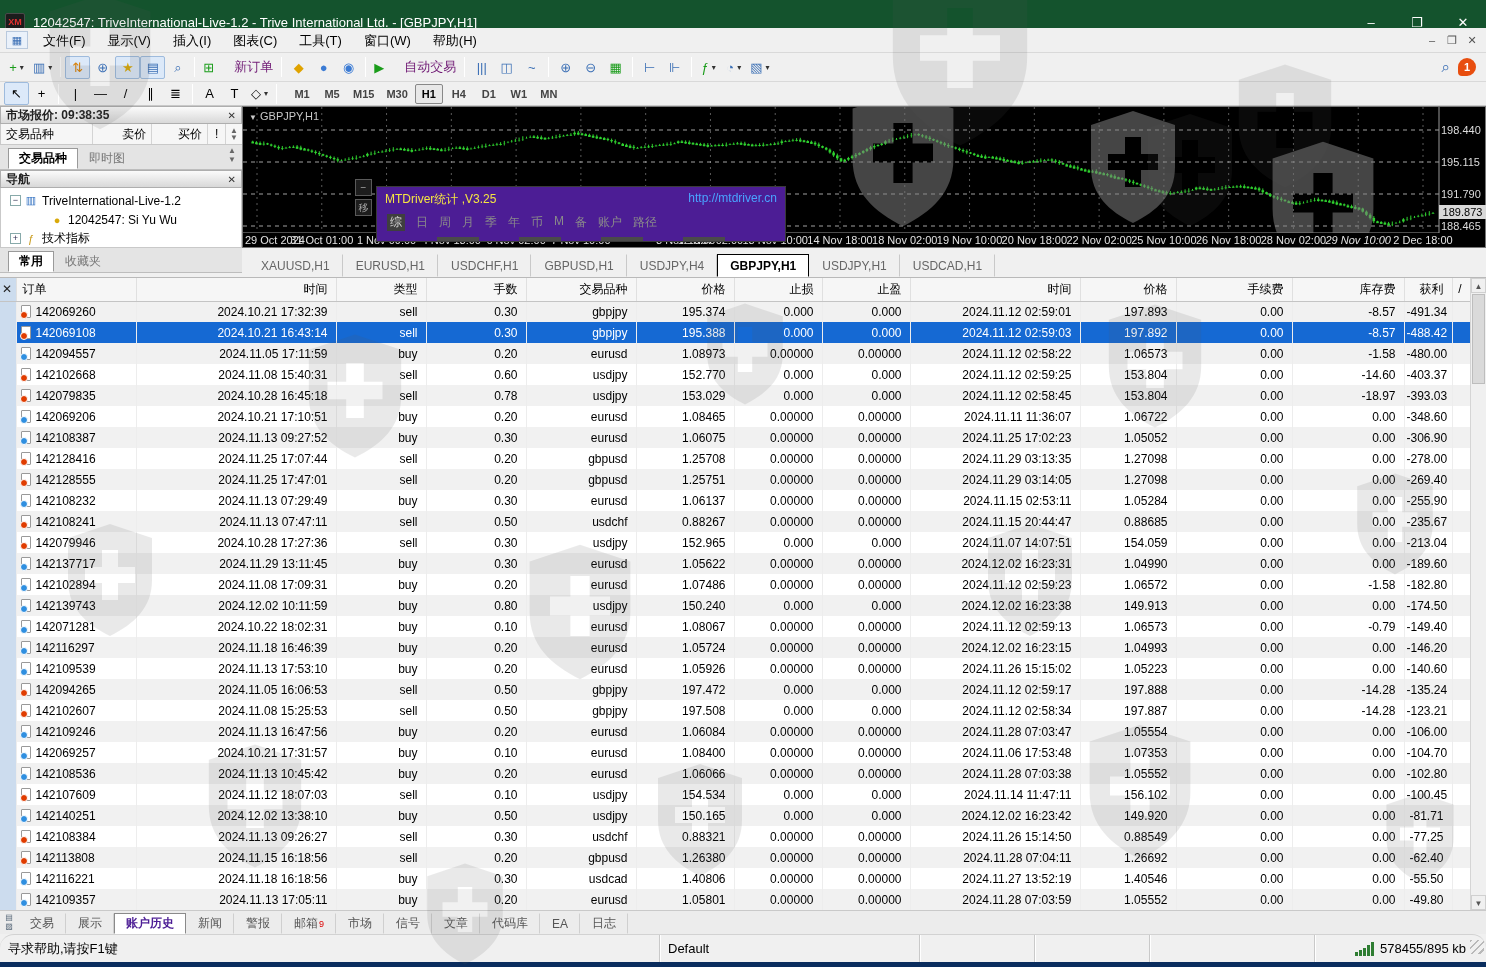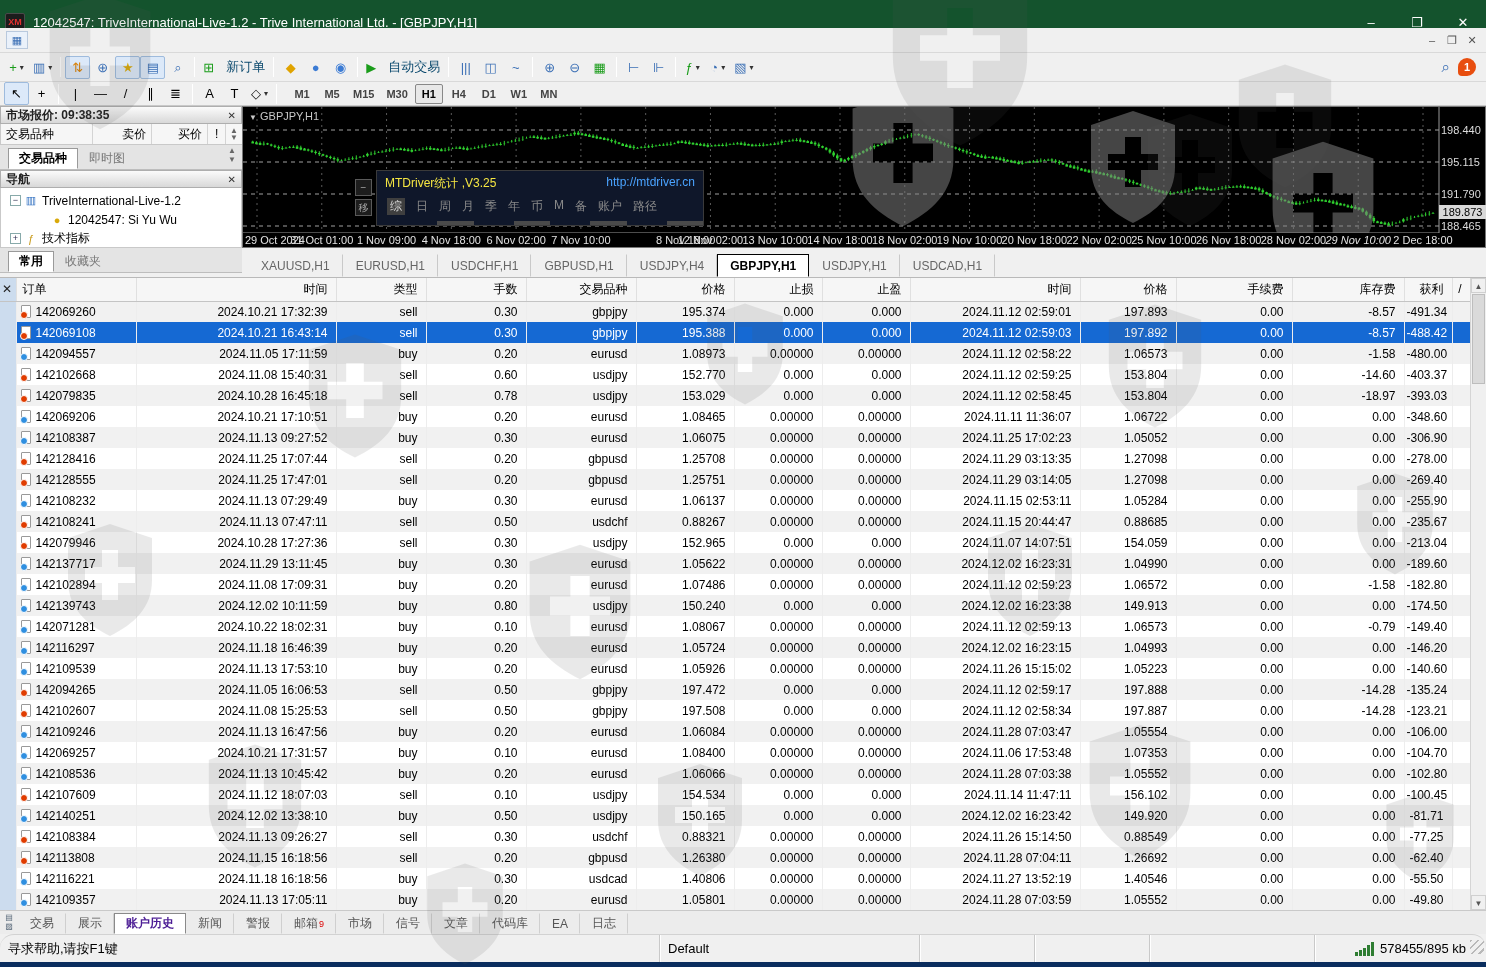--- a/index.html
+++ b/index.html
@@ -18,21 +18,21 @@
   #menubar .micon { width:22px; height:18px; margin:0 4px 0 6px; border:1px solid #b9c9dd; background:#eaf1fa; color:#3b6fb5; font-size:11px; display:flex; align-items:center; justify-content:center; }
   .menu-item { padding:0 11px; font-size:13px; height:25px; line-height:25px; }
   #menu-win-controls { margin-left:auto; display:flex; margin-right:4px; }
   .mwinbtn { width:20px; height:18px; display:flex; align-items:center; justify-content:center; color:#555; font-size:11px; border:1px solid transparent; }
 
   
   #toolbar1 { position:absolute; left:0; top:53px; width:1486px; height:29px; background:#f0f0f0; border-bottom:1px solid #d9d9d9; display:flex; align-items:center; padding-left:4px; z-index:10; }
   #toolbar2 { position:absolute; left:0; top:82px; width:1486px; height:24px; background:#f0f0f0; border-bottom:1px solid #c9c9c9; display:flex; align-items:center; padding-left:4px; z-index:10; }
   .tbtn { height:23px; min-width:25px; padding:0 3px; display:flex; align-items:center; justify-content:center; font-size:14px; border:1px solid transparent; border-radius:2px; background:transparent; }
   .tbtn .glyph { font-size:13px; line-height:1; }
-  .tbtn .blabel { font-size:13px; color:#0c4a6e; margin-left:12px; }
+  .tbtn .blabel { font-size:13px; color:#701a75; margin-left:20px; }
   .tbtn.pressed { background:#dce9f9; border-color:#9ebbdd; }
   .tbtn .darr { font-size:8px; color:#333; margin-left:3px; }
   .tsep { width:1px; height:20px; background:#c3c3c3; border-right:1px solid #fff; margin:0 4px; }
   .tfbtn { height:20px; min-width:28px; padding:0 4px; margin:0 1px; font-size:11px; font-weight:bold; color:#444; display:flex; align-items:center; justify-content:center; border:1px solid transparent; border-radius:2px; }
   .tfbtn.active { background:#e8e8e8; border-color:#888; color:#000; }
   #toolbar1-right { margin-left:auto; display:flex; align-items:center; margin-right:10px; gap:8px; }
   #notif-bubble { width:18px; height:18px; background:#e84e0f; color:#fff; border-radius:50% 50% 50% 4px; font-size:11px; font-weight:bold; display:flex; align-items:center; justify-content:center; }
   #search-glass { font-size:15px; color:#3b6fb5; }
 
   
@@ -57,21 +57,21 @@
   #chart-label { position:absolute; left:6px; top:3px; color:#c8c8c8; font-size:11px; z-index:3; }
   #chart-label .tri { font-size:8px; }
   .price-tick { position:absolute; left:1198px; width:44px; color:#dcdcdc; font-size:11px; text-align:left; z-index:3; }
   #current-price-box { position:absolute; left:1196px; width:47px; height:14px; background:#d8d8d8; color:#000; font-size:11px; line-height:14px; text-align:center; z-index:4; }
   #time-axis { position:absolute; left:0; top:126px; width:1196px; height:16px; z-index:3; }
   .time-label { position:absolute; top:1px; color:#e2e2e2; font-size:11px; white-space:nowrap; transform:translateX(-50%); }
   .time-label.first { transform:none; }
   
   #mtd-buttons { position:absolute; left:112px; top:72px; z-index:6; }
   .mtd-btn { width:17px; height:17px; background:#1d1d1d; border:1px solid #5a5a5a; color:#aaa; font-size:10px; display:flex; align-items:center; justify-content:center; margin-bottom:3px; }
-  #mtdriver { position:absolute; left:133px; top:63px; width:328px; height:56px; background:#0f172a; border:1px solid #3a3a3a; z-index:5; overflow:hidden; }
+  #mtdriver { position:absolute; left:133px; top:79px; width:410px; height:56px; background:#4c1d95; border:1px solid #3a3a3a; z-index:5; overflow:hidden; }
   #mtd-head { display:flex; padding:4px 8px 2px 8px; }
   #mtd-title { color:#f5e642; font-size:12px; }
   #mtd-url { margin-left:auto; color:#4aa3ff; font-size:12px; }
   #mtd-menu { display:flex; gap:11px; padding:4px 8px 0 10px; color:#8a8a8a; font-size:12px; }
   #mtd-menu .mi.active { background:#3f3f3f; color:#ddd; padding:0 3px; }
   #mtd-partial { display:flex; gap:40px; padding:6px 0 0 60px; }
   #mtd-partial i { display:block; width:42px; height:5px; background:#4a4a4a; }
   
   #chart-tabs { position:absolute; left:0; top:142px; width:1244px; height:29px; background:#f0f0f0; display:flex; align-items:flex-end; padding-left:6px; }
   .ctab { height:23px; padding:0 12px; display:flex; align-items:center; font-size:12px; color:#666; border:1px solid transparent; border-right:1px solid #c9c9c9; background:transparent; }
@@ -127,20 +127,29 @@
   <div id="title-text">12042547: TriveInternational-Live-1.2 - Trive International Ltd. - [GBPJPY,H1]</div>
   <div id="win-controls">
     <div class="winbtn">–</div>
     <div class="winbtn">❐</div>
     <div class="winbtn">✕</div>
   </div>
 </div>
 
 <div id="menubar">
   <div class="micon">▦</div>
+  <div id="menu-items" style="display:flex;">
+      <div class="menu-item">文件(F)</div>
+      <div class="menu-item">显示(V)</div>
+      <div class="menu-item">插入(I)</div>
+      <div class="menu-item">图表(C)</div>
+      <div class="menu-item">工具(T)</div>
+      <div class="menu-item">窗口(W)</div>
+      <div class="menu-item">帮助(H)</div>
+    </div>
   <div id="menu-win-controls">
     <div class="mwinbtn">–</div>
     <div class="mwinbtn">❐</div>
     <div class="mwinbtn">✕</div>
   </div>
 </div>
 
 <div id="toolbar1">
   <div id="tb1-items" style="display:flex;align-items:center;">
       <div class="tbtn">

